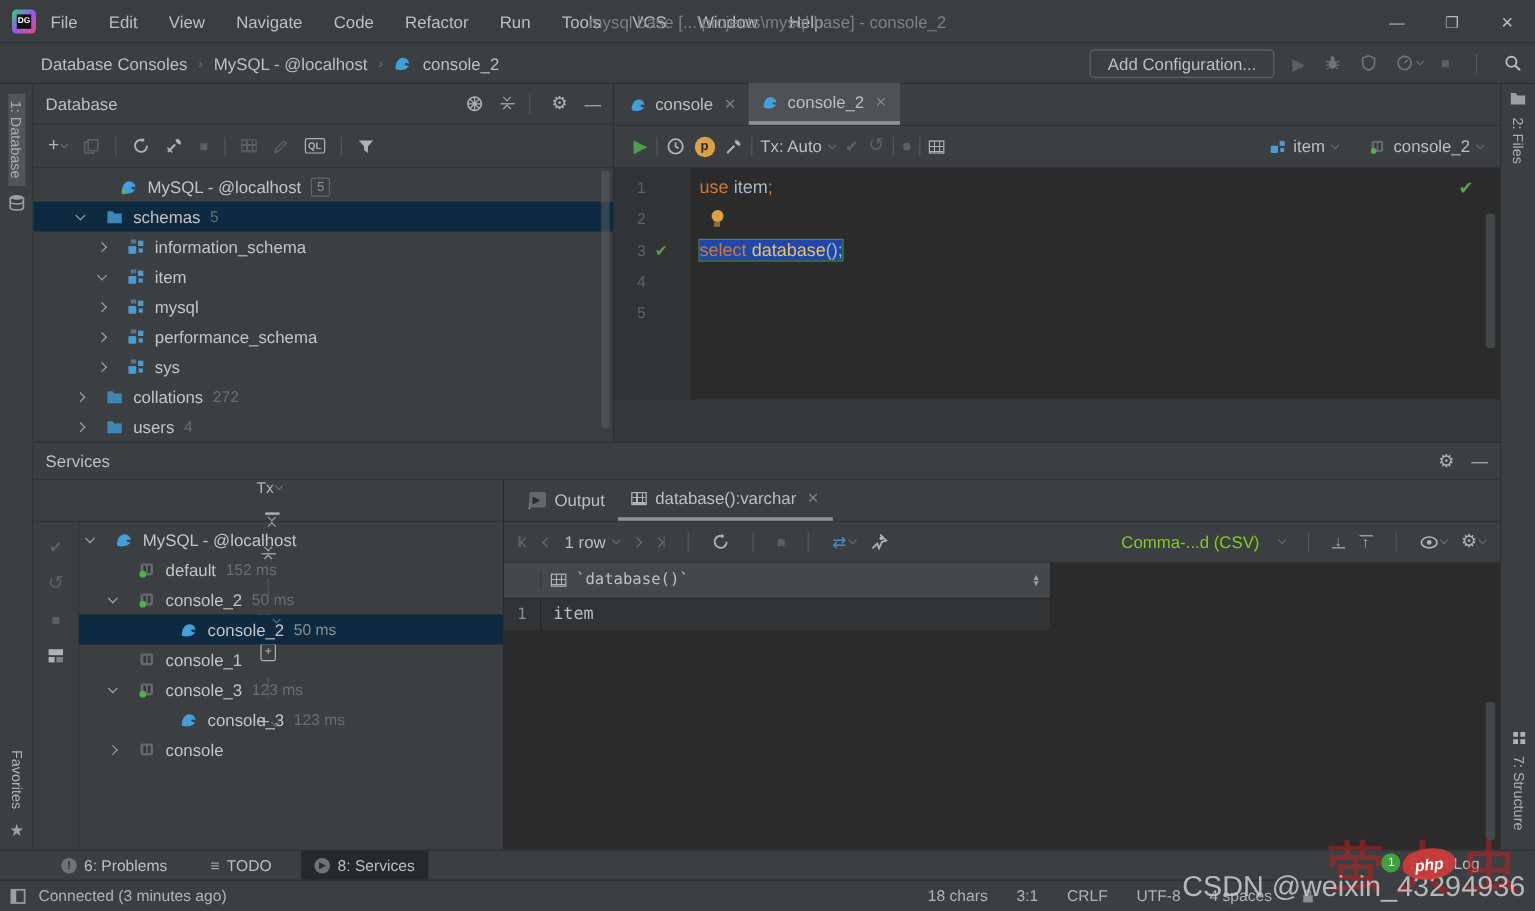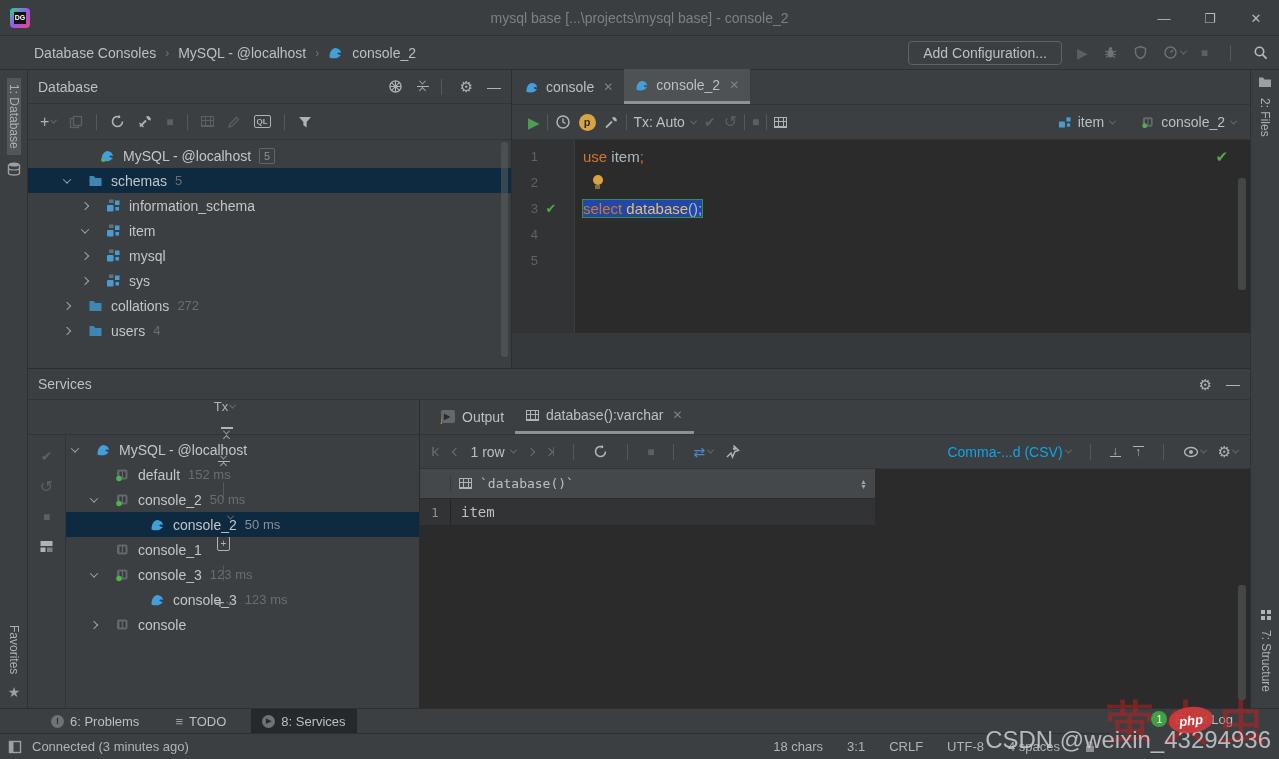--- a/index.html
+++ b/index.html
@@ -125,20 +125,33 @@
 </style>
 </head>
 <body>
 
 <div class="app">
 
   <div class="titlebar">
     <div class="logo">
         <span>DG</span>
       </div>
+    <nav class="menubar">
+      <span class="mi">File</span>
+      <span class="mi">Edit</span>
+      <span class="mi">View</span>
+      <span class="mi">Navigate</span>
+      <span class="mi">Code</span>
+      <span class="mi">Refactor</span>
+      <span class="mi">Run</span>
+      <span class="mi">Tools</span>
+      <span class="mi">VCS</span>
+      <span class="mi">Window</span>
+      <span class="mi">Help</span>
+    </nav>
     <div class="wtitle">mysql base [...\projects\mysql base] - console_2</div>
     <div class="winctl">
       <span class="winbtn">—</span>
       <span class="winbtn">❐</span>
       <span class="winbtn">✕</span>
     </div>
   </div>
 
   <div class="runbar">
     <div class="crumbs">
@@ -362,20 +375,34 @@
               <i class="chv r"></i>
             </span>
           <span class="ticon">
             <svg width="15" height="15" viewBox="0 0 15 15">
                 <rect x="1" y="7" width="6.5" height="6.5" rx="1" fill="#4a9bd1"></rect>
                 <rect x="9" y="2.5" width="4.5" height="4.5" fill="#4a9bd1"></rect>
                 <rect x="9.5" y="9" width="3.5" height="3.5" fill="#4a9bd1"></rect>
                 <rect x="3" y="1.5" width="4.5" height="3.5" fill="#7aa8c4" opacity="0.5"></rect>
               </svg>
           </span>
+          <span class="lbl">performance_schema</span>
+        </div>
+        <div class="trow" style="padding-left:48px;">
+          <span class="chvslot">
+              <i class="chv r"></i>
+            </span>
+          <span class="ticon">
+            <svg width="15" height="15" viewBox="0 0 15 15">
+                <rect x="1" y="7" width="6.5" height="6.5" rx="1" fill="#4a9bd1"></rect>
+                <rect x="9" y="2.5" width="4.5" height="4.5" fill="#4a9bd1"></rect>
+                <rect x="9.5" y="9" width="3.5" height="3.5" fill="#4a9bd1"></rect>
+                <rect x="3" y="1.5" width="4.5" height="3.5" fill="#7aa8c4" opacity="0.5"></rect>
+              </svg>
+          </span>
           <span class="lbl">sys</span>
         </div>
         <div class="trow" style="padding-left:30px;">
           <span class="chvslot">
               <i class="chv r"></i>
             </span>
           <span class="ticon">
             <svg width="15" height="15" viewBox="0 0 15 15">
                 <path d="M1.5 3 h4.2 l1.6 2 H13.5 v8 H1.5 Z" fill="#3e87b4"></path>
               </svg>
@@ -710,21 +737,21 @@
             <span class="ic dis" style="font-size:12px;">■</span>
             <span class="vsep"></span>
             <span class="ic" style="gap:3px;color:#4a88c7;font-size:14px;">⇄<i class="chv d sm dim"></i></span>
             <span class="ic">
               <svg width="15" height="15" viewBox="0 0 15 15">
                   <path d="M8.5 1.5 L13.5 6.5 L10 7.5 L7.5 13 L6 9 L2 13" fill="none" stroke="#b0b3b5" stroke-width="1.5"></path>
                   <circle cx="9.5" cy="4.5" r="1.6" fill="#b0b3b5"></circle>
                 </svg>
             </span>
             <span class="sp"></span>
-            <span class="ic" style="gap:3px;color:#0ea5e9;">
+            <span class="ic" style="gap:16px;color:#84cc16;">
               <span>Comma-...d (CSV)</span>
                 <i class="chv d sm dim"></i>
             </span>
             <span class="vsep"></span>
             <span class="ic" style="flex-direction:column;gap:0px;color:#b0b3b5;">
               <span style="font-size:12px;line-height:10px;">↓</span>
                 <span style="width:11px;height:1.5px;background:#b0b3b5;"></span>
             </span>
             <span class="ic" style="flex-direction:column;gap:0px;color:#b0b3b5;">
               <span style="width:11px;height:1.5px;background:#b0b3b5;"></span>

